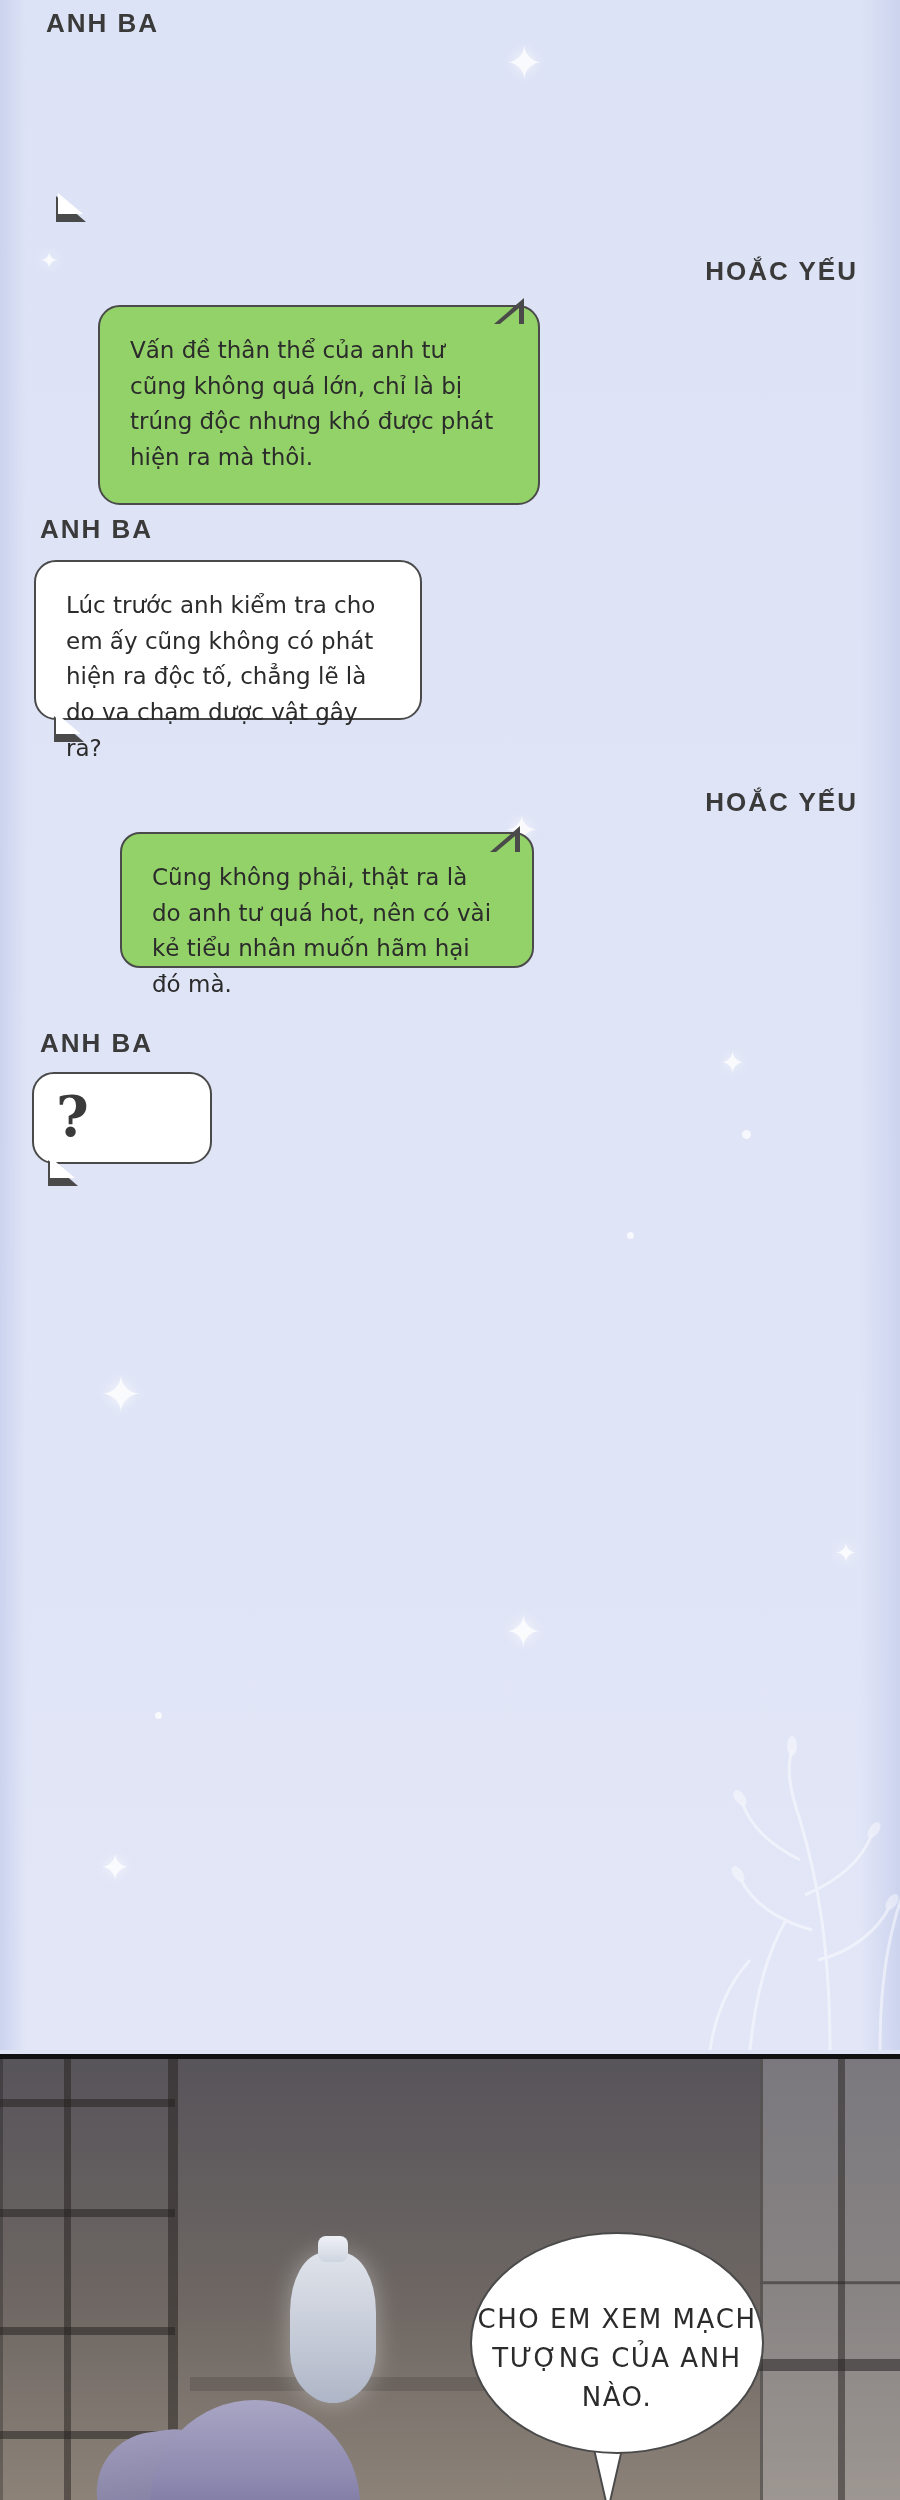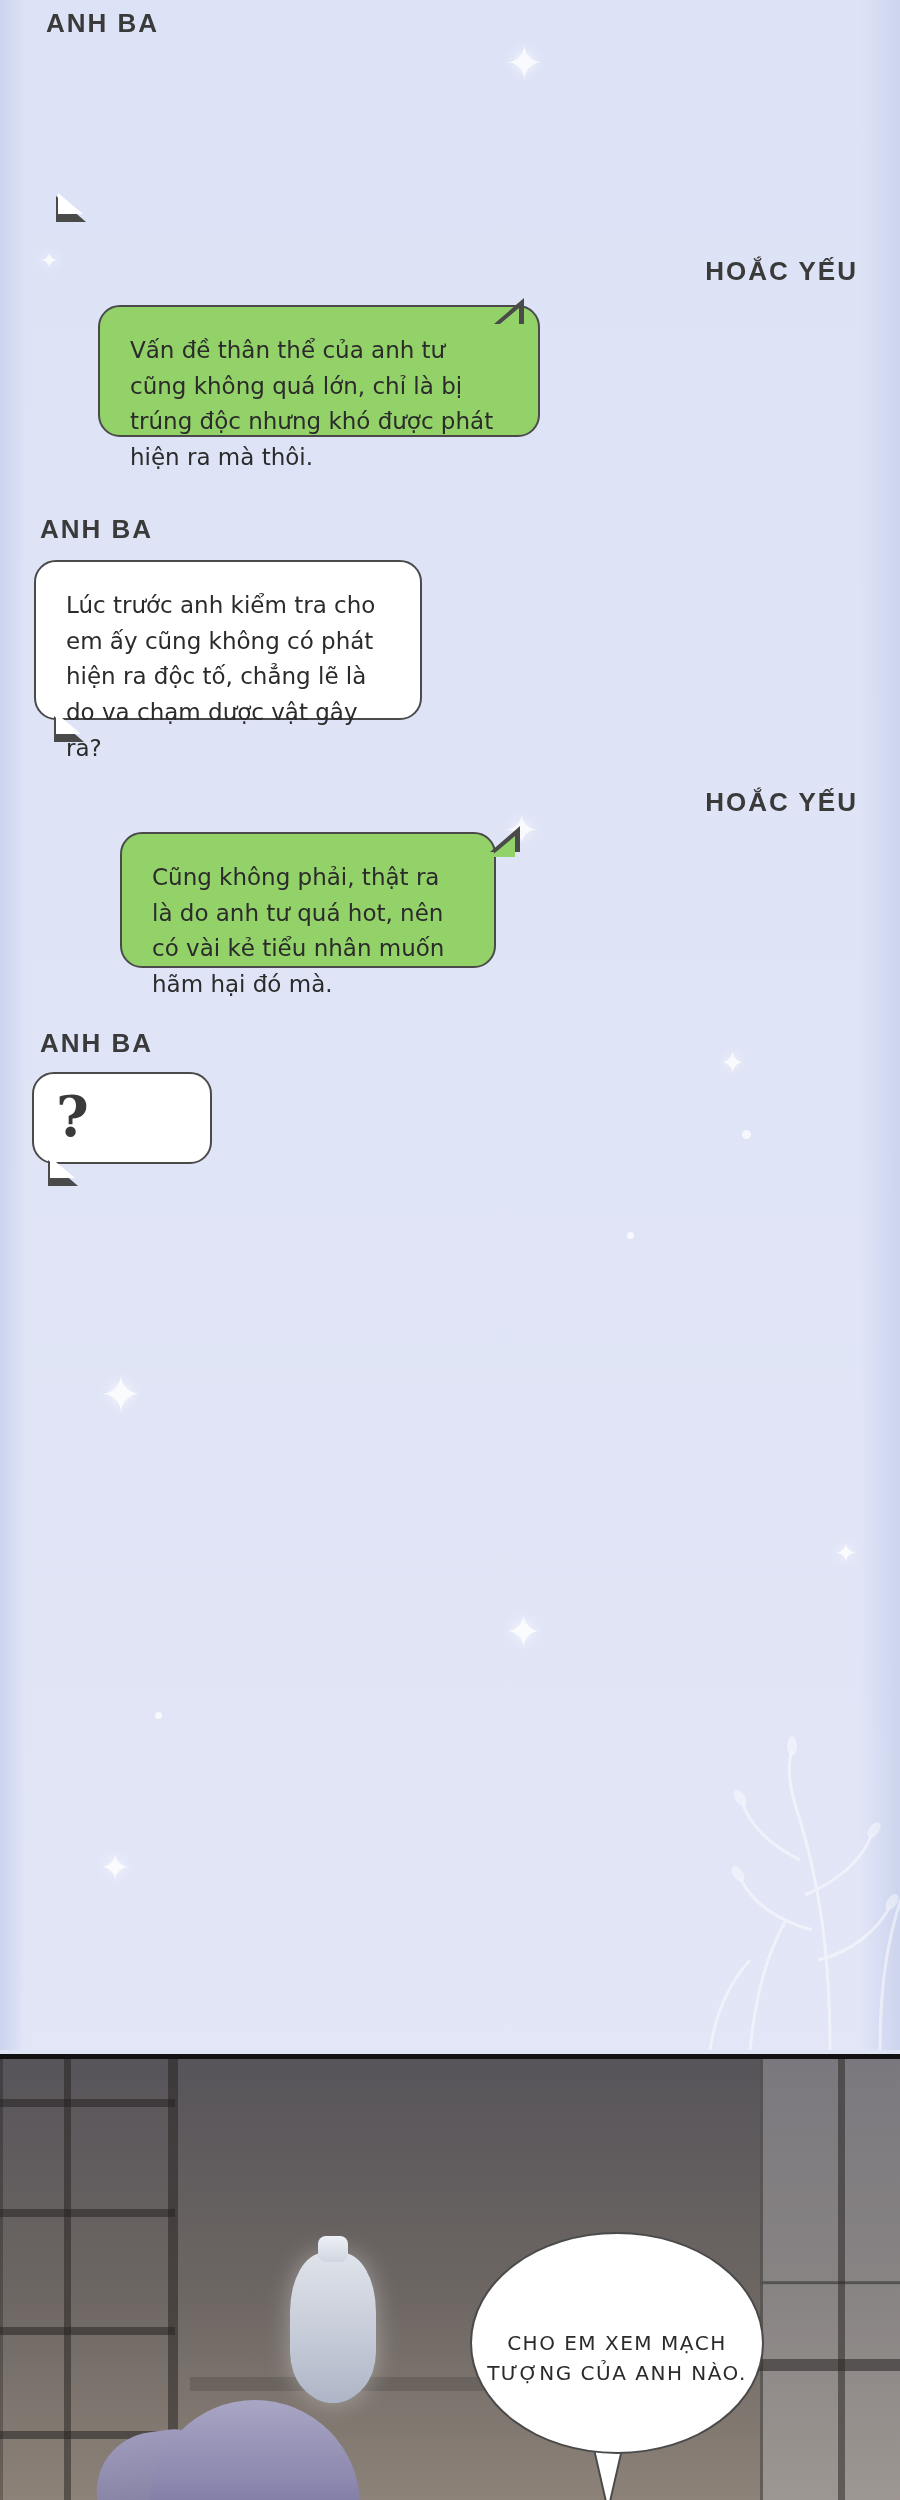--- a/index.html
+++ b/index.html
@@ -205,21 +205,21 @@
     background: #ffffff;
     border: 2px solid #4a4a4a;
     border-radius: 50% / 50%;
     display: flex;
     align-items: center;
     justify-content: center;
     text-align: center;
   }
   .oval-text {
     font-family: "DejaVu Sans", sans-serif;
-    font-size: 20px;
+    font-size: 26px;
     line-height: 1.5;
     letter-spacing: 1.5px;
     color: #2b2b2b;
     margin-top: 30px;
   }
   .oval-tail {
     position: absolute;
     left: 592px;
     top: 2436px;
     width: 0; height: 0;
@@ -271,35 +271,35 @@
         <ellipse cx="392" cy="272" rx="5" ry="9" transform="rotate(35 392 272)"></ellipse>
         <ellipse cx="410" cy="246" rx="5" ry="10"></ellipse>
       </g>
     </svg>
 
     <div class="speaker" style="left:46px; top:8px;">ANH BA</div>
     <div class="tail tail-left-outer" style="left:56px; top:196px;"></div>
     <div class="tail tail-left-inner" style="left:58px; top:193px;"></div>
 
     <div class="speaker" style="right:42px; top:256px;">HOẮC YẾU</div>
-    <div class="bubble green" style="left:98px; top:305px; width:442px; height:132px;">
+    <div class="bubble green" style="left:98px; top:305px; width:442px; height:200px;">
       <span>Vấn đề thân thể của anh tư cũng không quá lớn, chỉ là bị trúng độc nhưng khó được phát hiện ra mà thôi.</span>
     </div>
     <div class="tail tail-right-outer" style="left:494px; top:298px;"></div>
     <div class="tail tail-right-inner-green" style="left:494px; top:308px;"></div>
 
     <div class="speaker" style="left:40px; top:514px;">ANH BA</div>
     <div class="bubble white" style="left:34px; top:560px; width:388px; height:160px;">
       <span>Lúc trước anh kiểm tra cho em ấy cũng không có phát hiện ra độc tố, chẳng lẽ là do va chạm dược vật gây ra?</span>
     </div>
     <div class="tail tail-left-outer" style="left:54px; top:716px;"></div>
     <div class="tail tail-left-inner" style="left:56px; top:713px;"></div>
 
     <div class="speaker" style="right:42px; top:787px;">HOẮC YẾU</div>
-    <div class="bubble green" style="left:120px; top:832px; width:376px; height:136px;">
+    <div class="bubble green" style="left:120px; top:832px; width:414px; height:136px;border-radius:20px;">
       <span>Cũng không phải, thật ra là do anh tư quá hot, nên có vài kẻ tiểu nhân muốn hãm hại đó mà.</span>
     </div>
     <div class="tail tail-right-outer" style="left:490px; top:826px;"></div>
     <div class="tail tail-right-inner-green" style="left:490px; top:836px;"></div>
 
     <div class="speaker" style="left:40px; top:1028px;">ANH BA</div>
     <div class="bubble white" style="left:32px; top:1072px; width:180px; height:92px; padding:14px 22px;">
       <span class="qmark">?</span>
     </div>
     <div class="tail tail-left-outer" style="left:48px; top:1160px;"></div>

